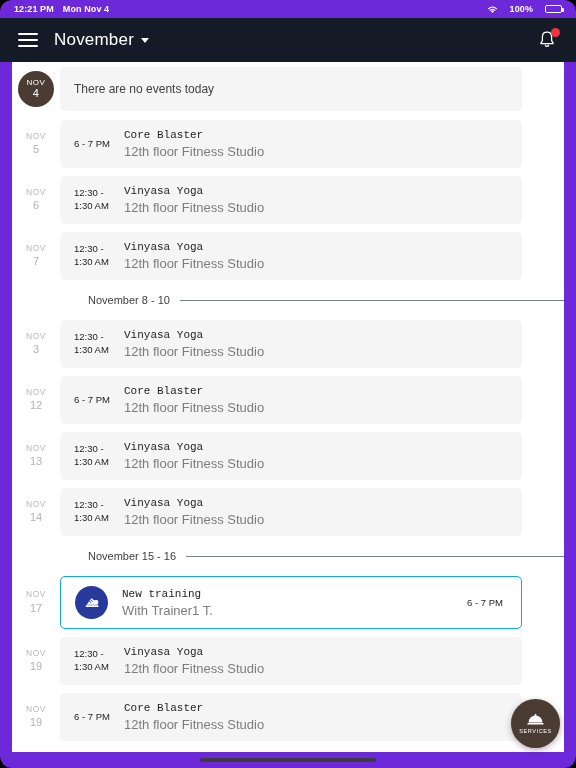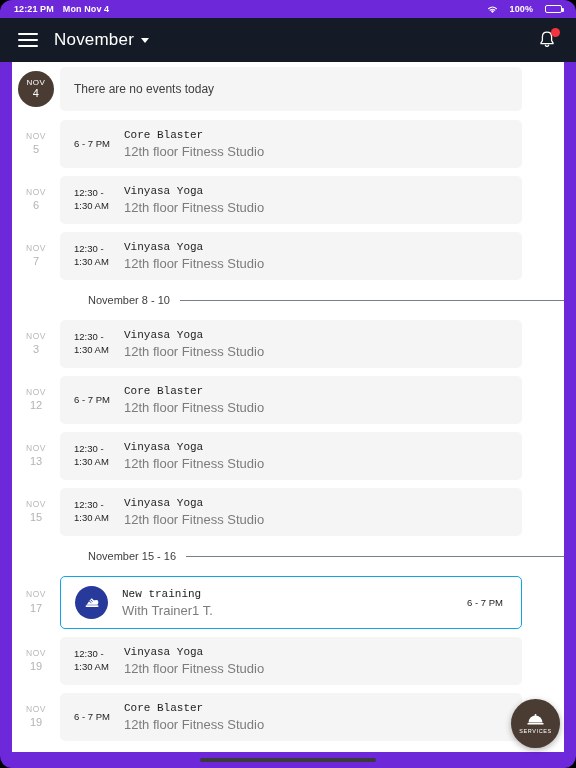--- a/index.html
+++ b/index.html
@@ -297,21 +297,21 @@
           </div>
           <div class="evbody">
             <div class="evtitle">Vinyasa Yoga</div>
             <div class="evsub">12th floor Fitness Studio</div>
           </div>
         </div>
       </div>
       <div class="row">
         <div class="daycol">
           <span>NOV</span>
-          <span class="dnum">15</span>
+          <span class="dnum">14</span>
         </div>
         <div class="card">
           <div class="time">
             <div>12:30 -</div>
             <div>1:30 AM</div>
           </div>
           <div class="evbody">
             <div class="evtitle">Vinyasa Yoga</div>
             <div class="evsub">12th floor Fitness Studio</div>
           </div>

